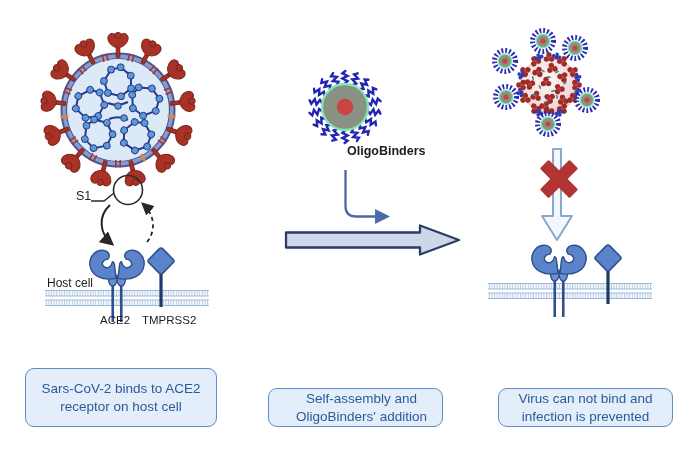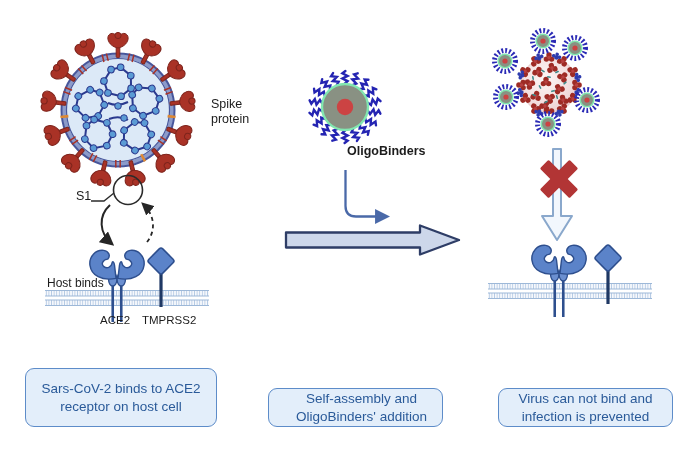--- a/index.html
+++ b/index.html
@@ -254,23 +254,22 @@
   <g transform="translate(559,179)" fill="#b23535">
     <rect x="-21" y="-6.2" width="42" height="12.4" rx="1.5" transform="rotate(45)"></rect>
     <rect x="-21" y="-6.2" width="42" height="12.4" rx="1.5" transform="rotate(-45)"></rect>
   </g>
 
   <use href="#membraneDef" transform="translate(488,283)"></use>
   <use href="#ace2Def" transform="translate(559,262) scale(0.95)"></use>
   <use href="#tmprss2Def" transform="translate(608,258)"></use>
 </svg>
 
-<div class="lbl" style="left:211px;top:97px;width:54px;">Spike protein</div>
 <div class="lbl" style="left:76px;top:189px;">S1</div>
-<div class="lbl" style="left:47px;top:276px;font-size:12px;">Host binds</div>
+<div class="lbl" style="left:47px;top:276px;font-size:12px;">Host cell</div>
 <div class="lbl small" style="left:100px;top:313px;">ACE2</div>
 <div class="lbl small" style="left:142px;top:313px;">TMPRSS2</div>
 <div class="lbl bold" style="left:307px;top:144px;">OligoBinders</div>
 
 <div class="cap" style="left:25px;top:368px;width:192px;height:59px;">
   <span>Sars-CoV-2 binds to ACE2 receptor on host cell</span>
 </div>
 <div class="cap" style="left:268px;top:388px;width:175px;height:39px;padding-left:21px;">
   <span>Self-assembly and OligoBinders' addition</span>
 </div>

